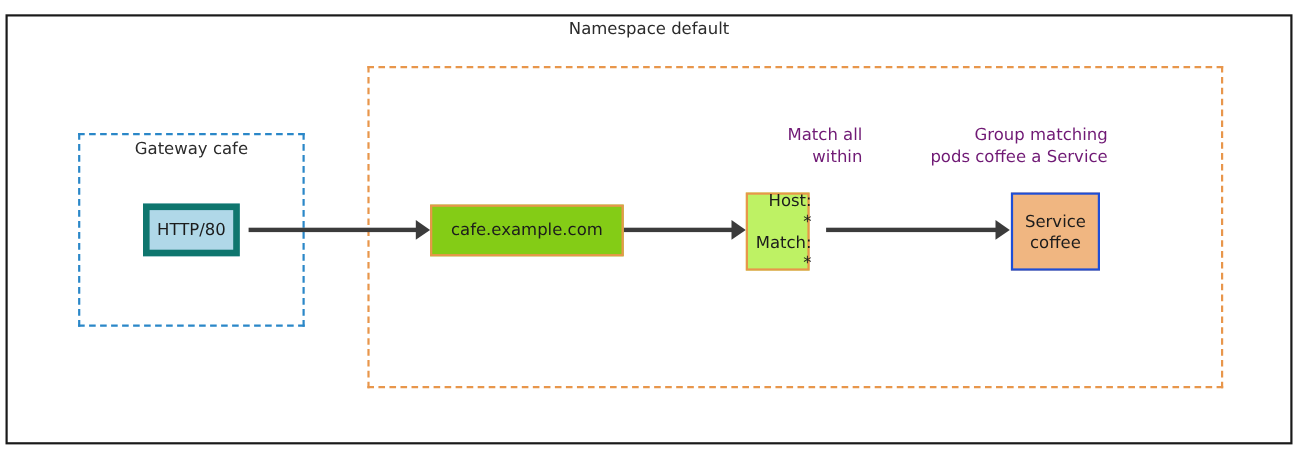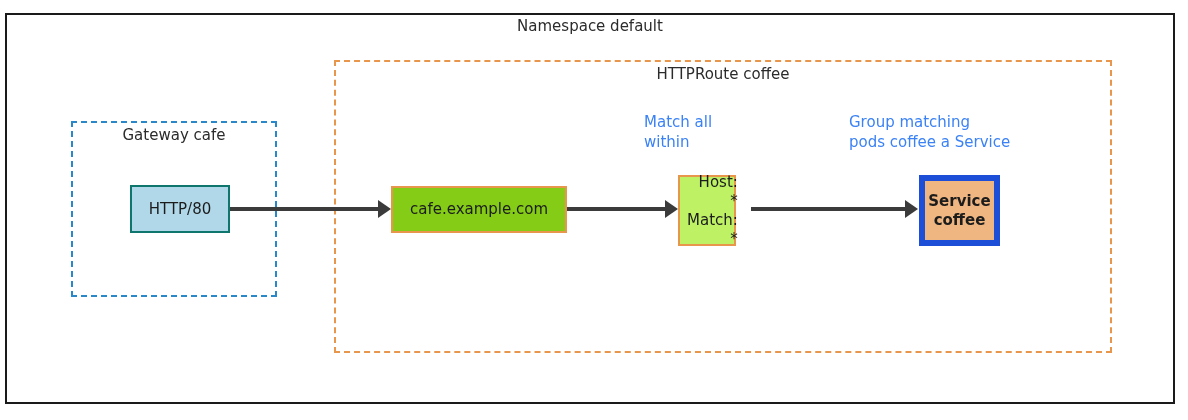--- a/index.html
+++ b/index.html
@@ -90,24 +90,24 @@
     align-items: center;
     justify-content: center;
     font-size: 15px;
     color: #1c1c1c;
     line-height: 19px;
     text-align: center;
   }
   .node-listener {
     left: 130px;
     top: 185px;
-    width: 100px;
+    width: 88px;
     height: 48px;
     background: #b0d8e8;
-    border: 2px solid #0f766e;
+    border: 6px solid #0f766e;
   }
   .node-hostname {
     left: 391px;
     top: 186px;
     width: 176px;
     height: 47px;
     background: #84cc16;
     border: 2px solid #e8964b;
   }
   .node-match {
@@ -120,43 +120,42 @@
     justify-content: flex-start;
     padding-left: 7px;
     text-align: right;
   }
   .node-service {
     left: 919px;
     top: 175px;
     width: 81px;
     height: 71px;
     background: #f0b681;
-    border: 6px solid #1d4ed8;
-    font-weight: bold;
+    border: 2px solid #1d4ed8;
   }
 
   .node-lines {
     display: block;
   }
 
   
   .annotation {
     position: absolute;
-    text-align: left;
-    font-size: 15px;
-    color: #3b82f6;
+    text-align: right;
+    font-size: 15px;
+    color: #701a75;
     line-height: 20px;
   }
   .annot-match {
     left: 644px;
     top: 112px;
     width: 140px;
   }
   .annot-service {
-    left: 849px;
+    left: 825px;
     top: 112px;
     width: 182px;
   }
 
   
   .connector {
     position: absolute;
     height: 4px;
     background: #3b3b3b;
   }
@@ -178,21 +177,20 @@
 </style>
 </head>
 <body>
 
 <div id="canvas">
 
   <div class="namespace-box"></div>
   <div class="namespace-label">Namespace default</div>
 
   <div class="httproute-box"></div>
-  <div class="httproute-label">HTTPRoute coffee</div>
 
   <div class="gateway-box"></div>
   <div class="gateway-label">Gateway cafe</div>
 
   <div class="annotation annot-match">
     <span class="node-lines">Match all</span>
     <span class="node-lines">within</span>
   </div>
   <div class="annotation annot-service">
     <span class="node-lines">Group matching</span>

